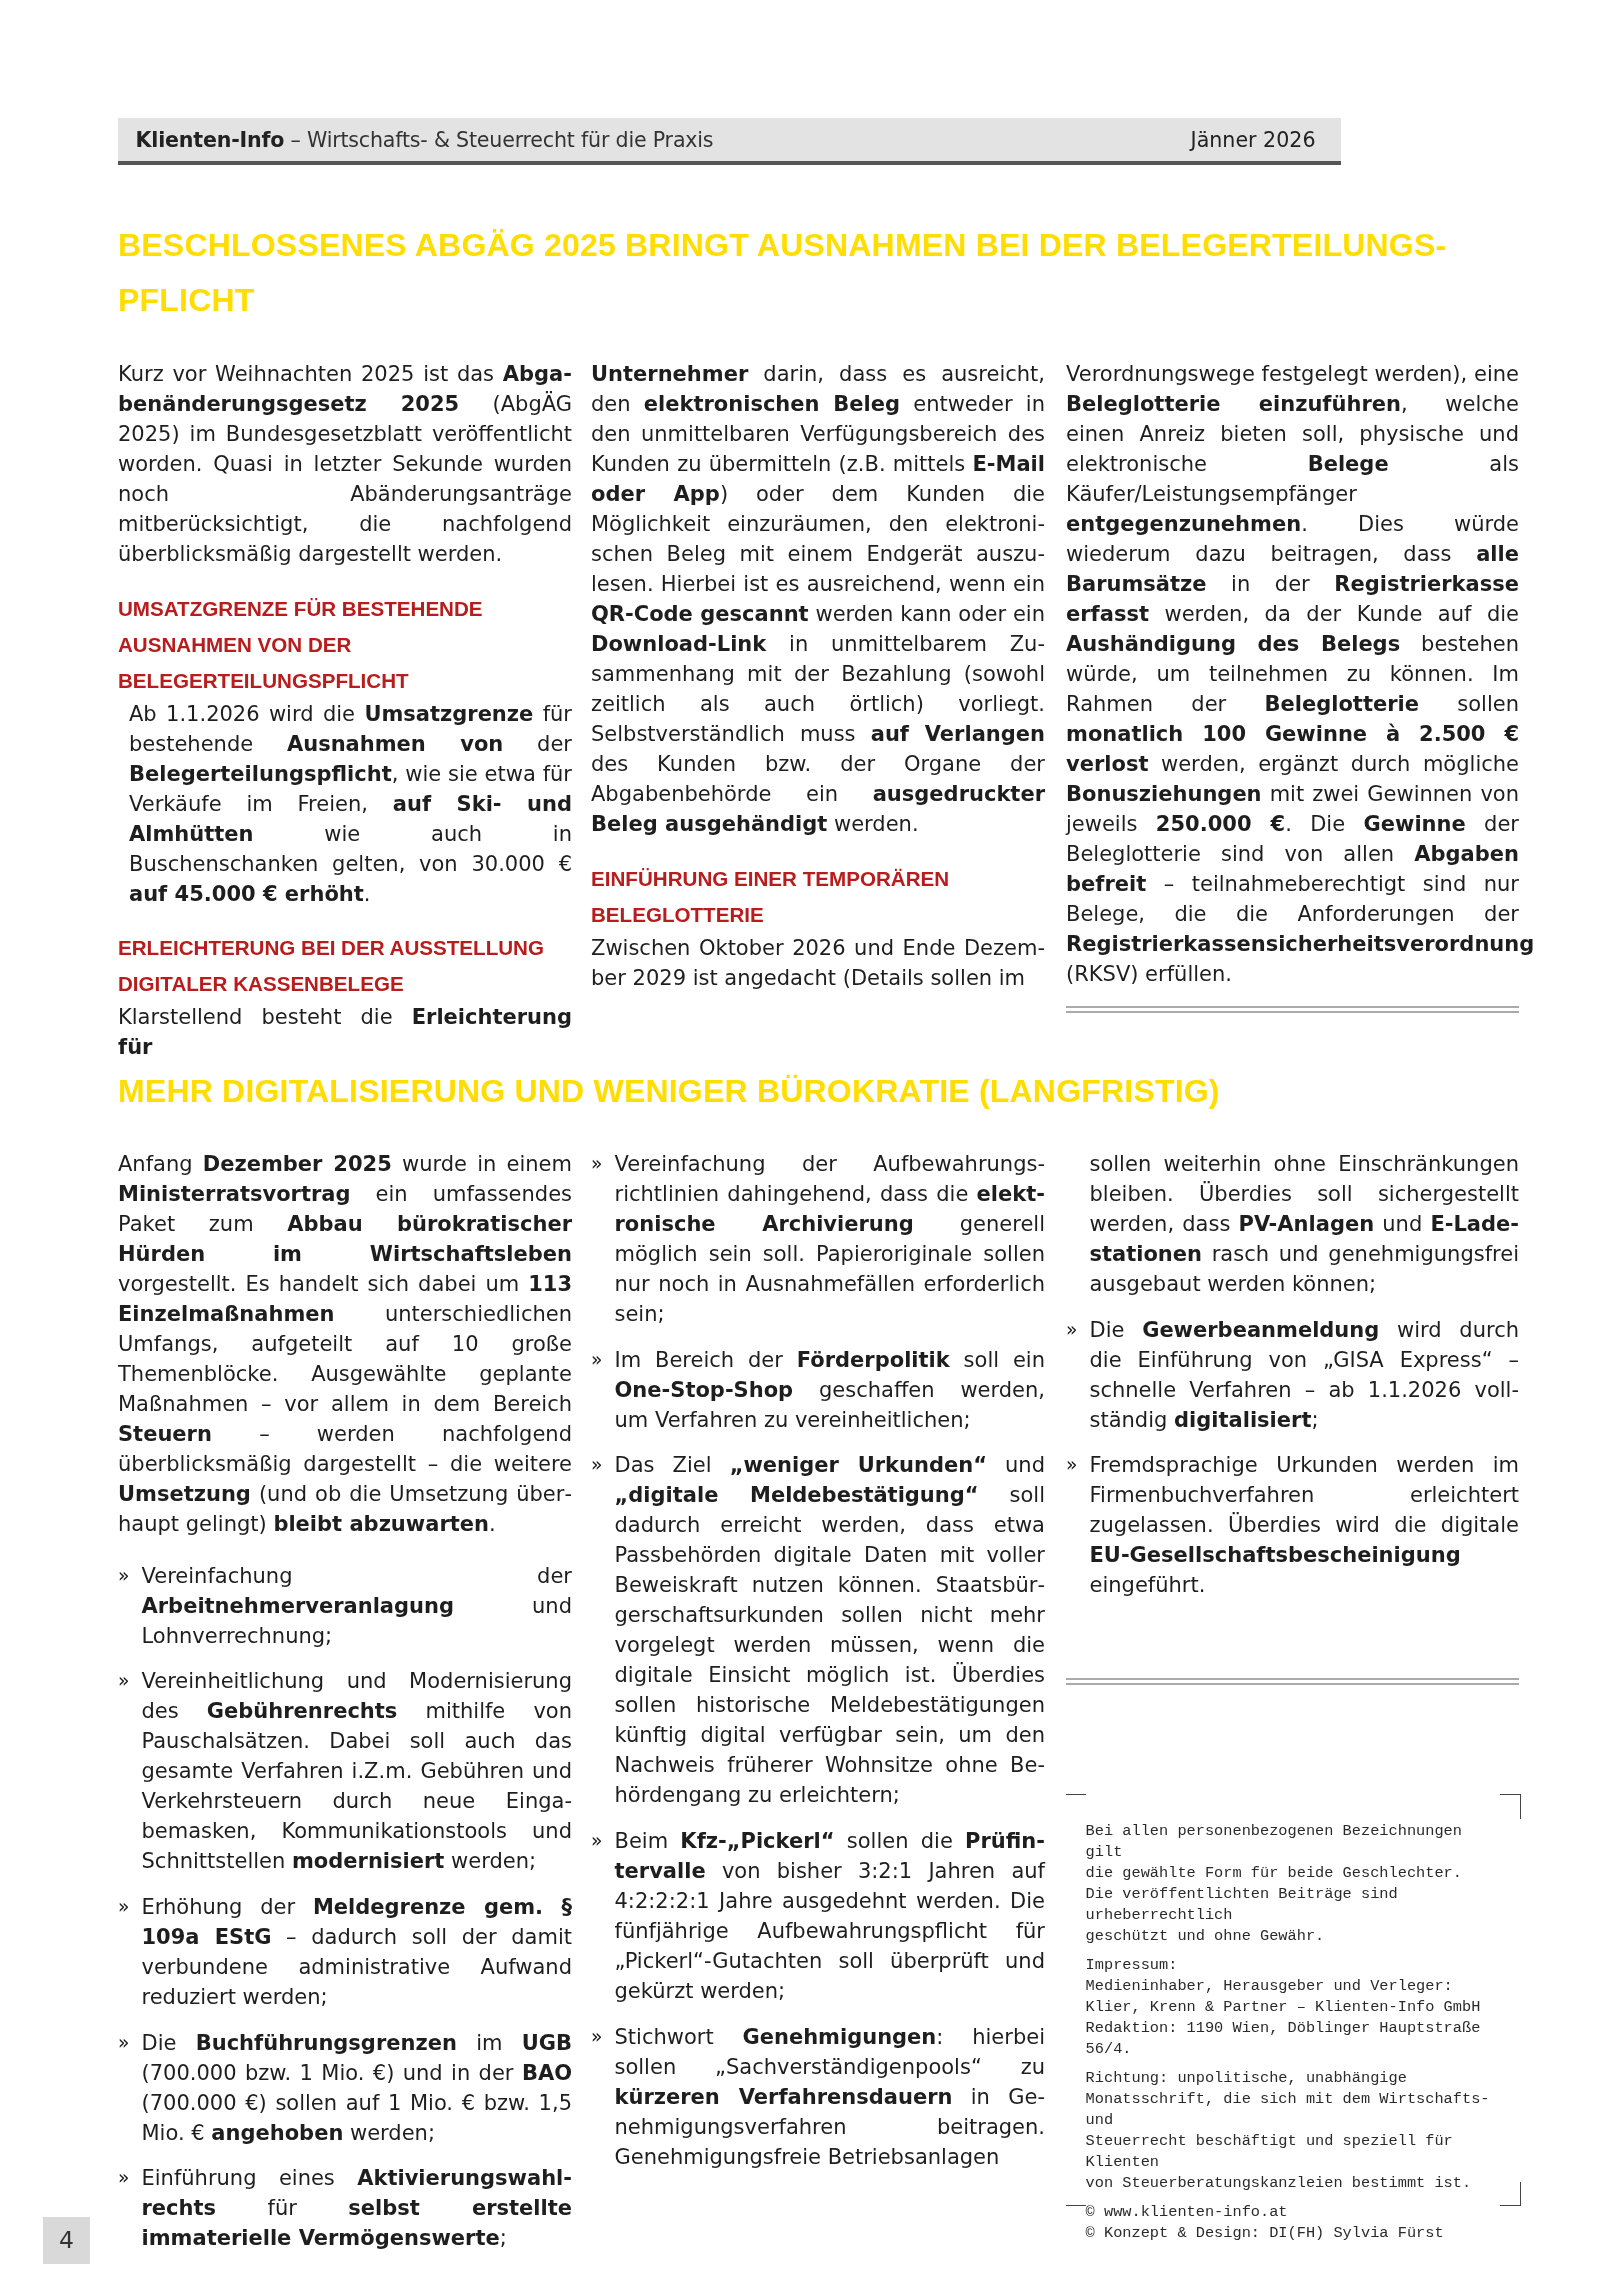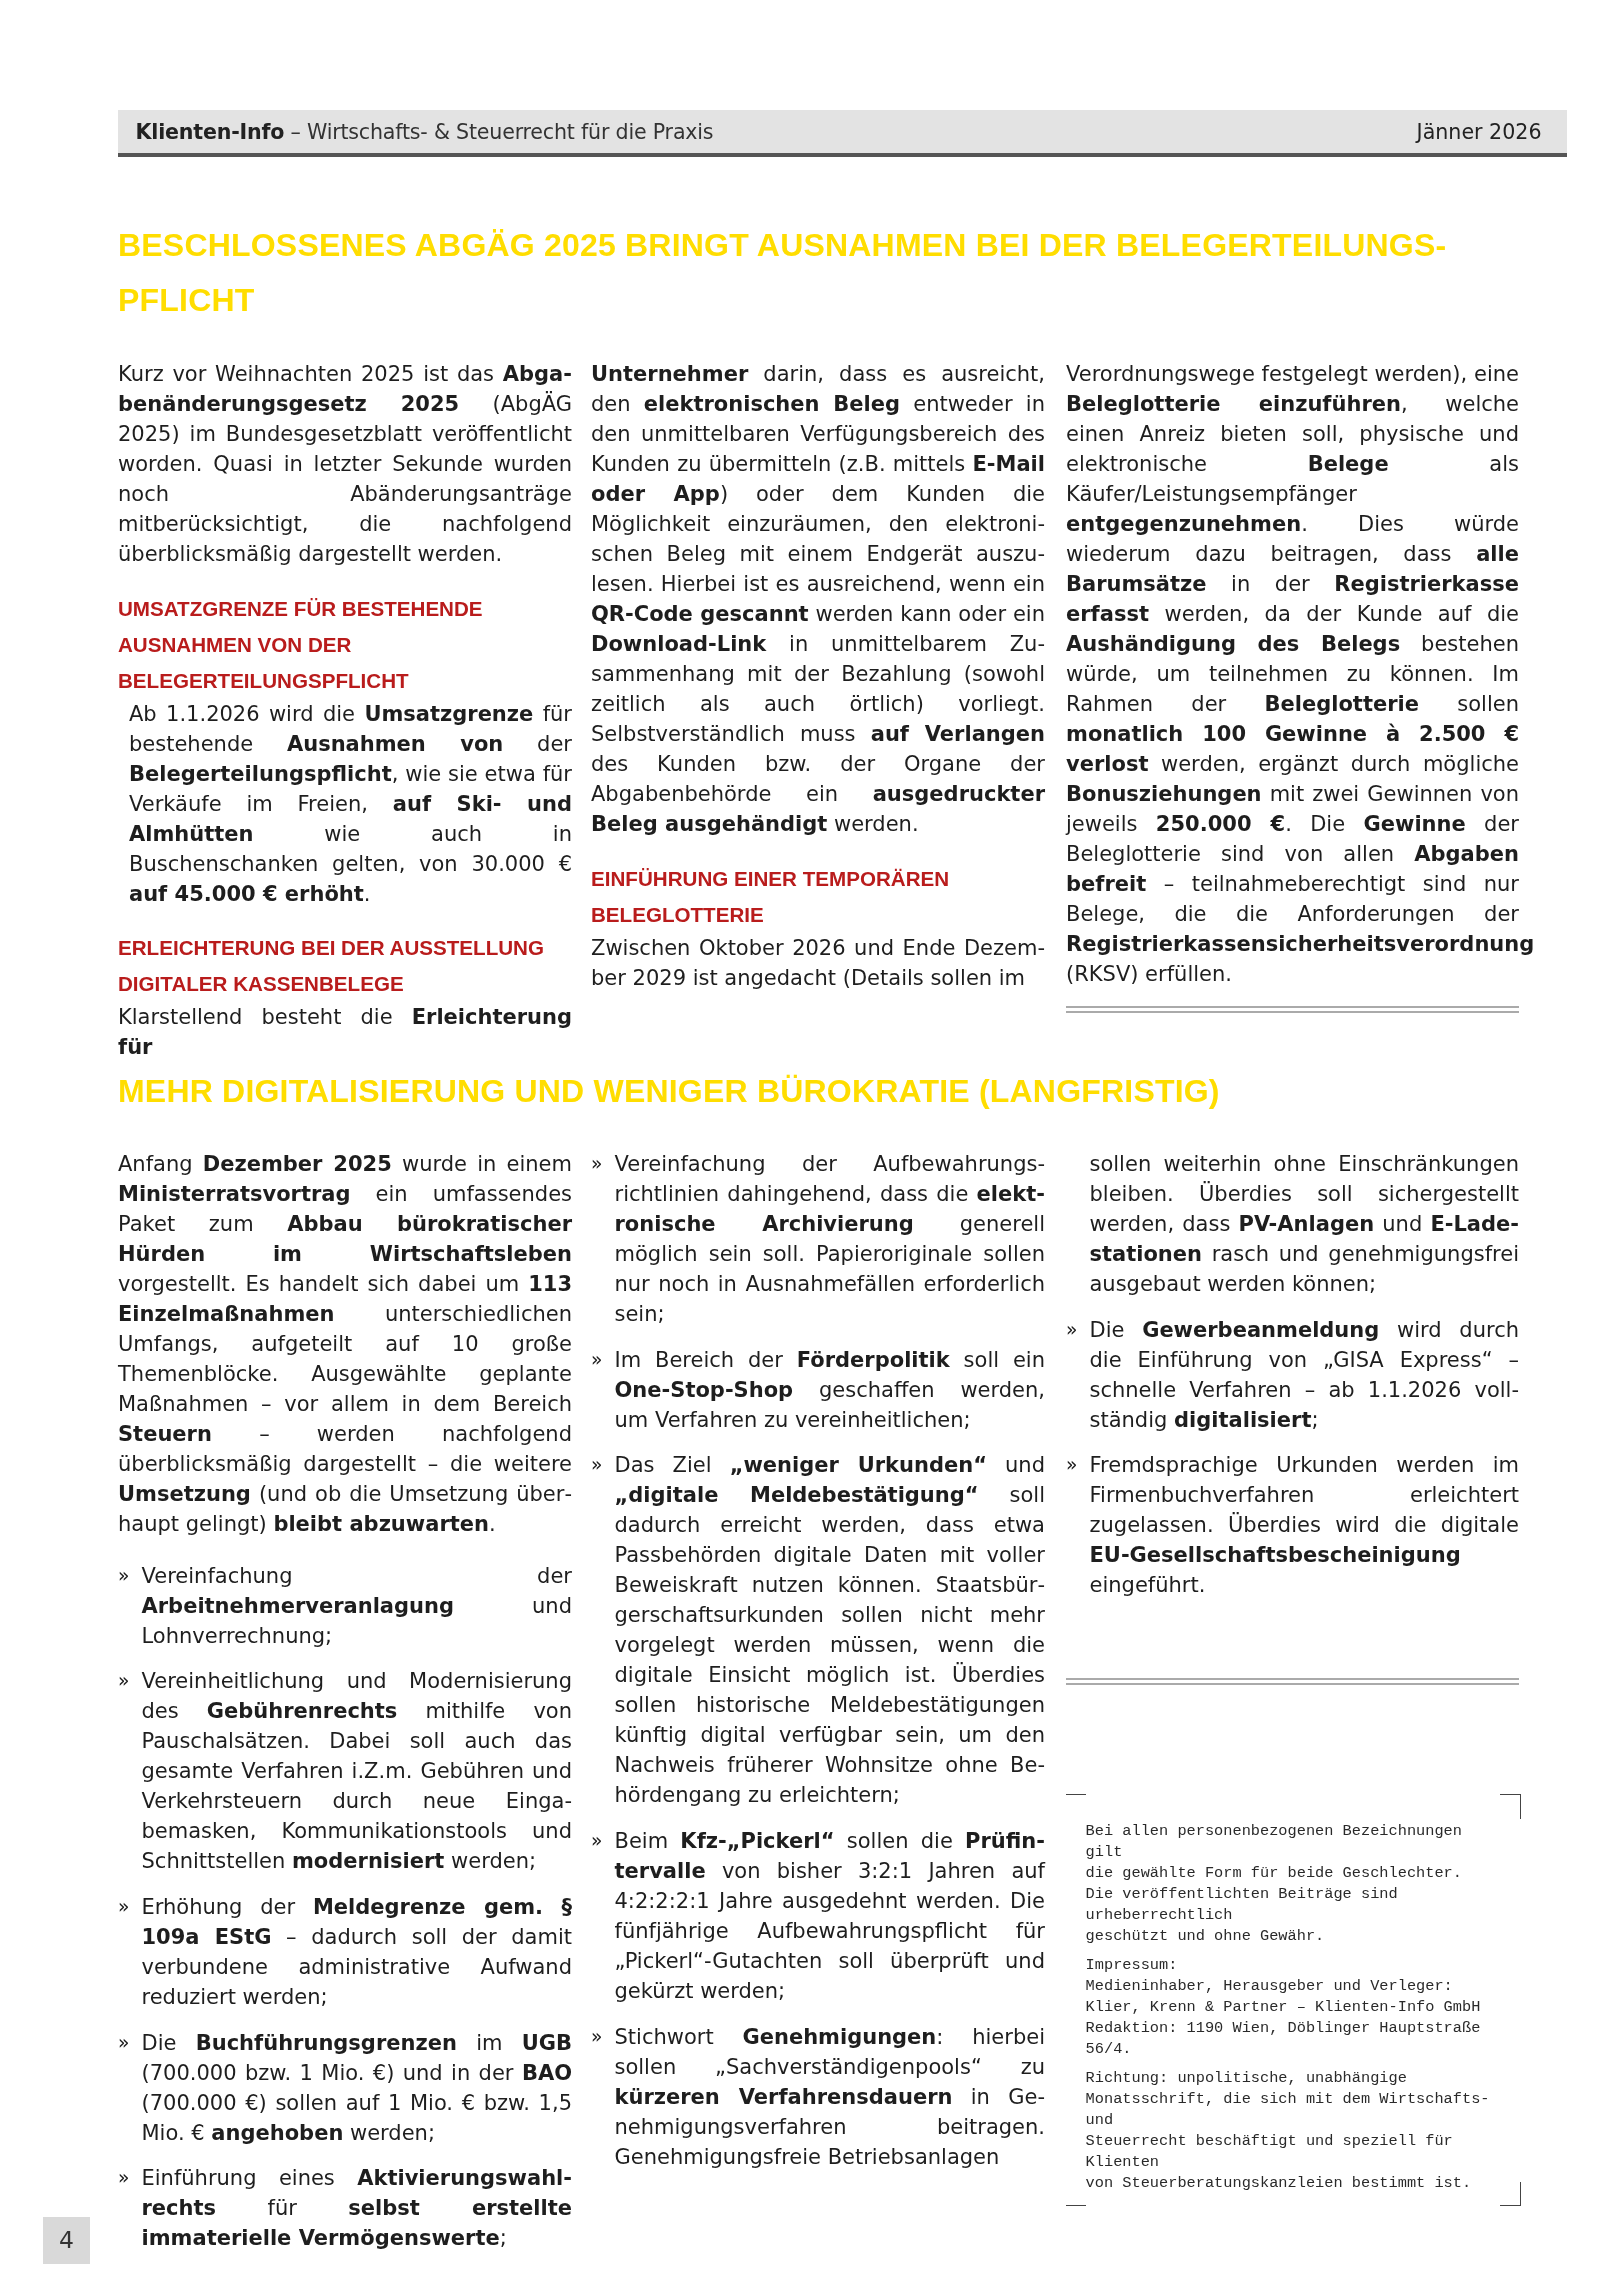--- a/index.html
+++ b/index.html
@@ -1,18 +1,18 @@
 <!DOCTYPE html>
 <html><head>
 <meta charset="utf-8">
 <style>
   html,body{margin:0;padding:0;background:#fff;}
   body{width:1621px;height:2293px;position:relative;overflow:hidden;
        font-family:"DejaVu Sans","Liberation Sans",sans-serif;color:#1e1e1e;}
-  .header{position:absolute;left:118px;top:110px;width:1449px;height:43px;
+  .header{position:absolute;left:118px;top:118px;width:1223px;height:43px;
           background:#e3e3e3;border-bottom:4.9px solid #555;box-sizing:content-box;}
   .header .left{position:absolute;left:17.6px;top:9.8px;font-size:20.6px;color:#222;letter-spacing:-0.2px;}
   .header .left b{font-weight:bold;}
   .header .left span.sub{color:#333;}
   .header .right{position:absolute;right:25.5px;top:9.8px;font-size:20.6px;font-weight:normal;color:#222;}
   h1.title{position:absolute;margin:0;font-family:"Liberation Sans","DejaVu Sans",sans-serif;
            font-weight:bold;color:#ffdd00;font-size:32px;line-height:55px;letter-spacing:0.2px;}
   .col{position:absolute;font-size:21px;line-height:30px;text-align:justify;
        hyphens:manual;}
   .col p{margin:0;}
@@ -100,17 +100,18 @@
 
 <div class="imprint">
   <div class="corner tl"></div>
   <div class="corner tr"></div>
   <div class="corner bl"></div>
   <div class="corner br"></div>
   <div class="txt" id="imprint-txt">
       <p><span>Bei allen personenbezogenen Bezeichnungen gilt</span><br><span>die gewählte Form für beide Geschlechter.</span><br><span>Die veröffentlichten Beiträge sind urheberrechtlich</span><br><span>geschützt und ohne Gewähr.</span></p>
       <p><span>Impressum:</span><br><span>Medieninhaber, Herausgeber und Verleger:</span><br><span>Klier, Krenn &amp; Partner – Klienten-Info GmbH</span><br><span>Redaktion: 1190 Wien, Döblinger Hauptstraße 56/4.</span></p>
       <p><span>Richtung: unpolitische, unabhängige</span><br><span>Monatsschrift, die sich mit dem Wirtschafts- und</span><br><span>Steuerrecht beschäftigt und speziell für Klienten</span><br><span>von Steuerberatungskanzleien bestimmt ist.</span></p>
+      <p><span>© www.klienten-info.at</span><br><span>© Konzept &amp; Design:  DI(FH) Sylvia Fürst</span></p>
     </div>
 </div>
 
 <div class="pagenum">4</div>
 
 
 </body></html>

